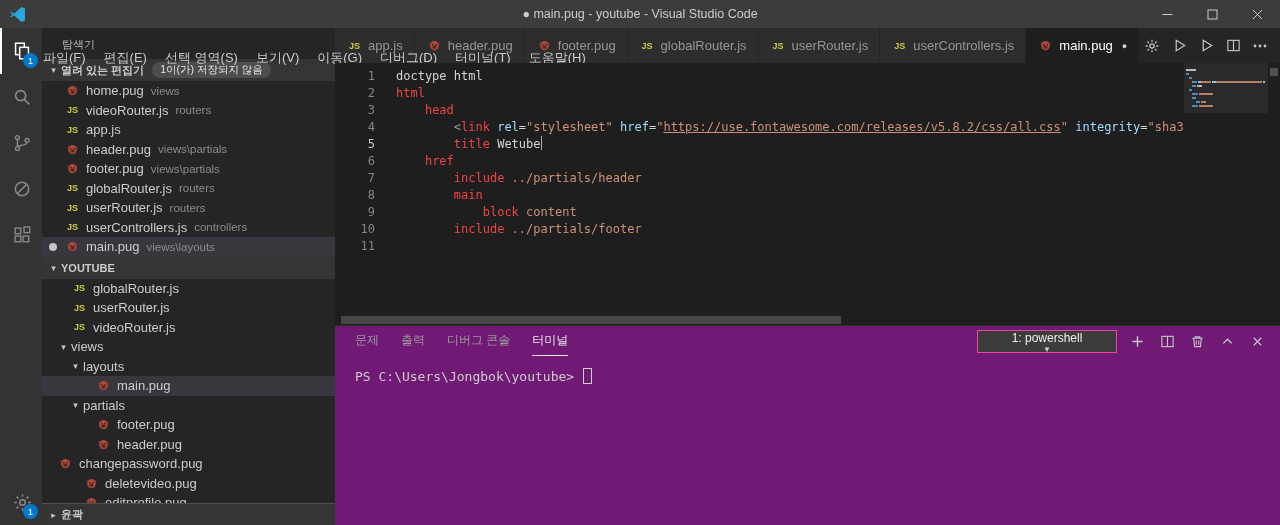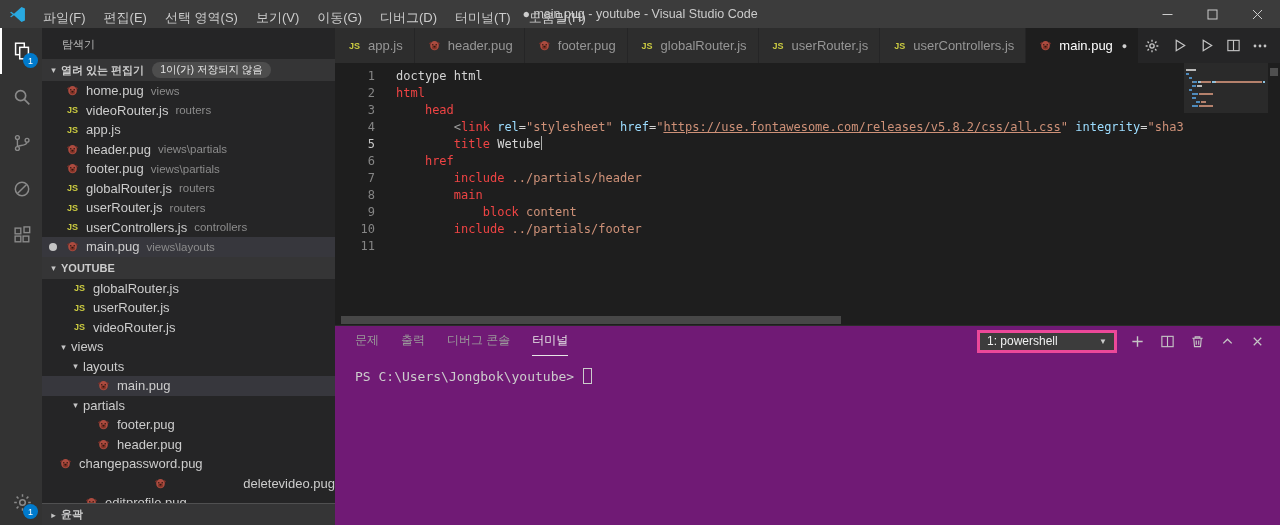--- a/index.html
+++ b/index.html
@@ -4,21 +4,21 @@
 <style>
   * { box-sizing: border-box; margin: 0; padding: 0; }
   html, body { width: 1280px; height: 525px; overflow: hidden; background: #1e1e1e;
     font-family: "Liberation Sans", "DejaVu Sans", sans-serif; user-select: none; }
 
   
   .titlebar { height: 28px; background: #3c3c3c; display: flex; align-items: center;
     color: #cccccc; font-size: 13px; position: relative; }
   .app-logo { width: 34px; display: flex; align-items: center; justify-content: center; }
   .menus { display: flex; height: 28px; }
-  .menu-item { padding: 4px 9px; line-height: 28px; cursor: default; white-space: nowrap; }
+  .menu-item { padding: 4px 9px; line-height: 28px; cursor: default; white-space: nowrap; margin-top: 40px; }
   .window-title { position: absolute; left: 50%; transform: translateX(-50%);
     font-size: 12.5px; color: #cccccc; white-space: nowrap; }
   .window-controls { margin-left: auto; display: flex; height: 28px; }
   .win-btn { width: 45px; display: flex; align-items: center; justify-content: center; color: #cccccc; }
 
   
   .main { display: flex; height: 497px; }
 
   
   .activitybar { width: 42px; background: #333333; flex-shrink: 0; display: flex; flex-direction: column; }
@@ -92,23 +92,23 @@
     background: rgba(121,121,121,0.45); cursor: pointer; }
 
   
   .panel { height: 200px; flex-shrink: 0; background: #701a75; border-top: 1px solid #2b2b2b; }
   .panel-header { height: 30px; display: flex; align-items: center; padding: 0 12px 0 20px; }
   .panel-tabs { display: flex; height: 30px; }
   .panel-tab { margin-right: 22px; font-size: 12px; color: #9b9b9b; display: flex; align-items: center;
     border-bottom: 1px solid transparent; cursor: pointer; white-space: nowrap; }
   .panel-tab.active { color: #e7e7e7; border-bottom-color: #e7e7e7; }
   .panel-right { margin-left: auto; display: flex; align-items: center; gap: 10px; }
-  .terminal-select { width: 140px; height: 23px; background: #3c3c3c; border: 3px solid #ec4899;
+  .terminal-select { width: 140px; height: 23px; background: #3c3c3c; border: 1px solid #ec4899;
     color: #f0f0f0; font-size: 12px; display: flex; align-items: center;
-    justify-content: space-between; padding: 0 7px; cursor: pointer; }
+    justify-content: space-between; padding: 0 7px; cursor: pointer; flex-direction: column; }
   .select-caret { font-size: 8px; color: #cccccc; }
   .panel-action-icons { display: flex; align-items: center; gap: 9px; color: #c5c5c5; }
   .panel-icon { width: 21px; height: 21px; display: flex; align-items: center; justify-content: center; cursor: pointer; }
   .terminal-body { padding: 12px 0 0 20px; font-family: "DejaVu Sans Mono", "Liberation Mono", monospace;
     font-size: 13px; color: #cccccc; text-align: right; }
   .term-line { display: flex; align-items: center; white-space: pre; }
   .term-cursor { display: inline-block; width: 9px; height: 16px; border: 1px solid #cccccc; margin-left: 1px; }
 </style>
 </head>
 <body>
@@ -381,21 +381,21 @@
                 <path d="M12.6 3.2l2.2 2.6-2.3 1.5z" fill="#7c2f28"></path>
                 <ellipse cx="8" cy="8.2" rx="5.3" ry="5.6" fill="#ad4b3f"></ellipse>
                 <ellipse cx="8" cy="10.4" rx="3.1" ry="2.6" fill="#833428"></ellipse>
                 <circle cx="5.9" cy="7" r=".9" fill="#26150f"></circle>
                 <circle cx="10.1" cy="7" r=".9" fill="#26150f"></circle>
                 <ellipse cx="8" cy="9.6" rx="1.3" ry=".9" fill="#26150f"></ellipse>
               </svg>
             </span>
             <span class="fname">changepassword.pug</span>
           </div>
-          <div class="row tree-row" style="padding-left: 26px; justify-content: space-between;">
+          <div class="row tree-row" style="padding-left: 26px;">
             <span class="twisty"></span>
             <span class="fi">
               <svg width="13" height="13" viewBox="0 0 16 16">
                 <path d="M3.4 3.2L1.2 5.8l2.3 1.5z" fill="#7c2f28"></path>
                 <path d="M12.6 3.2l2.2 2.6-2.3 1.5z" fill="#7c2f28"></path>
                 <ellipse cx="8" cy="8.2" rx="5.3" ry="5.6" fill="#ad4b3f"></ellipse>
                 <ellipse cx="8" cy="10.4" rx="3.1" ry="2.6" fill="#833428"></ellipse>
                 <circle cx="5.9" cy="7" r=".9" fill="#26150f"></circle>
                 <circle cx="10.1" cy="7" r=".9" fill="#26150f"></circle>
                 <ellipse cx="8" cy="9.6" rx="1.3" ry=".9" fill="#26150f"></ellipse>

